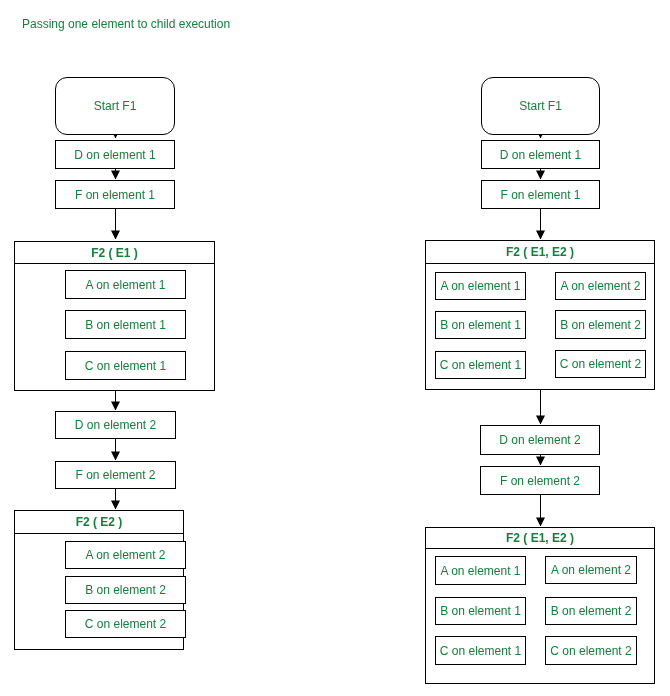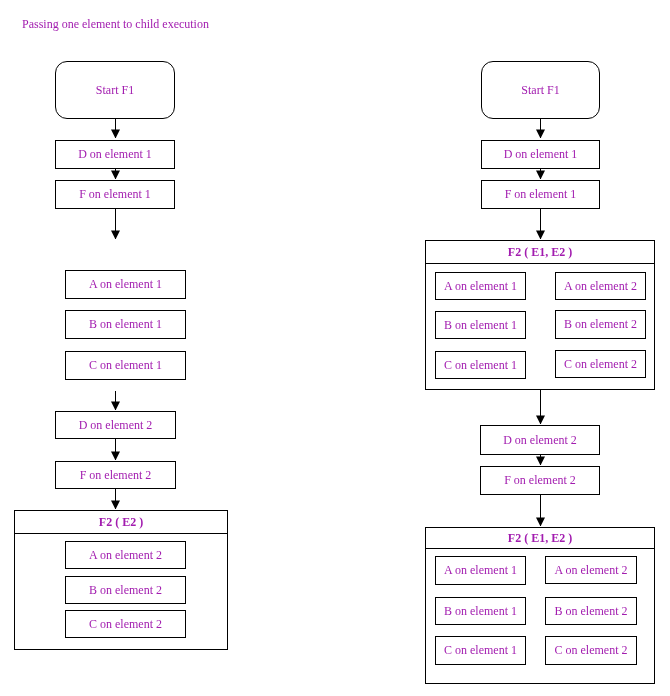--- a/index.html
+++ b/index.html
@@ -2,22 +2,22 @@
 <html><head>
 <meta charset="utf-8">
 <style>
   * { margin: 0; padding: 0; box-sizing: border-box; }
   html, body { background: #ffffff; }
   .canvas {
     position: relative;
     width: 670px;
     height: 696px;
     background: #ffffff;
-    font-family: Liberation Serif, serif;
-    color: #a21caf;
+    font-family: Liberation Sans, sans-serif;
+    color: #15803d;
     overflow: hidden;
   }
   .arrows {
     position: absolute;
     left: 0; top: 0;
     width: 670px; height: 696px;
     pointer-events: none;
   }
   .arrows line { stroke: #000000; stroke-width: 1; }
   .col-title {
@@ -30,21 +30,21 @@
     position: absolute;
     border: 1px solid #000000;
     background: #ffffff;
     display: flex;
     align-items: center;
     justify-content: center;
     font-size: 12px;
     text-align: center;
     white-space: nowrap;
   }
-  .rounded { border-radius: 12px; }
+  .rounded { border-radius: 12px; margin-top: 16px; }
   .container-box {
     position: absolute;
     border: 1px solid #000000;
     background: #ffffff;
   }
   .container-header {
     position: absolute;
     left: 0; top: 0; right: 0;
     border-bottom: 1px solid #000000;
     display: flex;
@@ -83,29 +83,32 @@
   </svg>
 
   <div class="col-title" style="left:22px;top:17px">Passing one element to child execution</div>
 
   <div class="node rounded" style="left:55px;top:61px;width:120px;height:58px">Start F1</div>
 
   <div class="node" style="left:55px;top:140px;width:120px;height:29px">D on element 1</div>
 
   <div class="node" style="left:55px;top:180px;width:120px;height:29px">F on element 1</div>
 
+  <div class="container-box" style="left:14px;top:241px;width:201px;height:150px">
+    <div class="container-header" style="height:22px">F2 ( E1 )</div>
+  </div>
   <div class="node" style="left:65px;top:270px;width:121px;height:29px">A on element 1</div>
   <div class="node" style="left:65px;top:310px;width:121px;height:29px">B on element 1</div>
   <div class="node" style="left:65px;top:351px;width:121px;height:29px">C on element 1</div>
 
   <div class="node" style="left:55px;top:411px;width:121px;height:28px">D on element 2</div>
 
   <div class="node" style="left:55px;top:461px;width:121px;height:28px">F on element 2</div>
 
-  <div class="container-box" style="left:14px;top:510px;width:214px;height:140px">
+  <div class="container-box" style="left:14px;top:510px;width:170px;height:140px">
     <div class="container-header" style="height:23px">F2 ( E2 )</div>
   </div>
   <div class="node" style="left:65px;top:541px;width:121px;height:28px">A on element 2</div>
   <div class="node" style="left:65px;top:576px;width:121px;height:28px">B on element 2</div>
   <div class="node" style="left:65px;top:610px;width:121px;height:28px">C on element 2</div>
 
 
   <div class="node rounded" style="left:481px;top:61px;width:119px;height:58px">Start F1</div>
 
   <div class="node" style="left:481px;top:140px;width:119px;height:29px">D on element 1</div>

